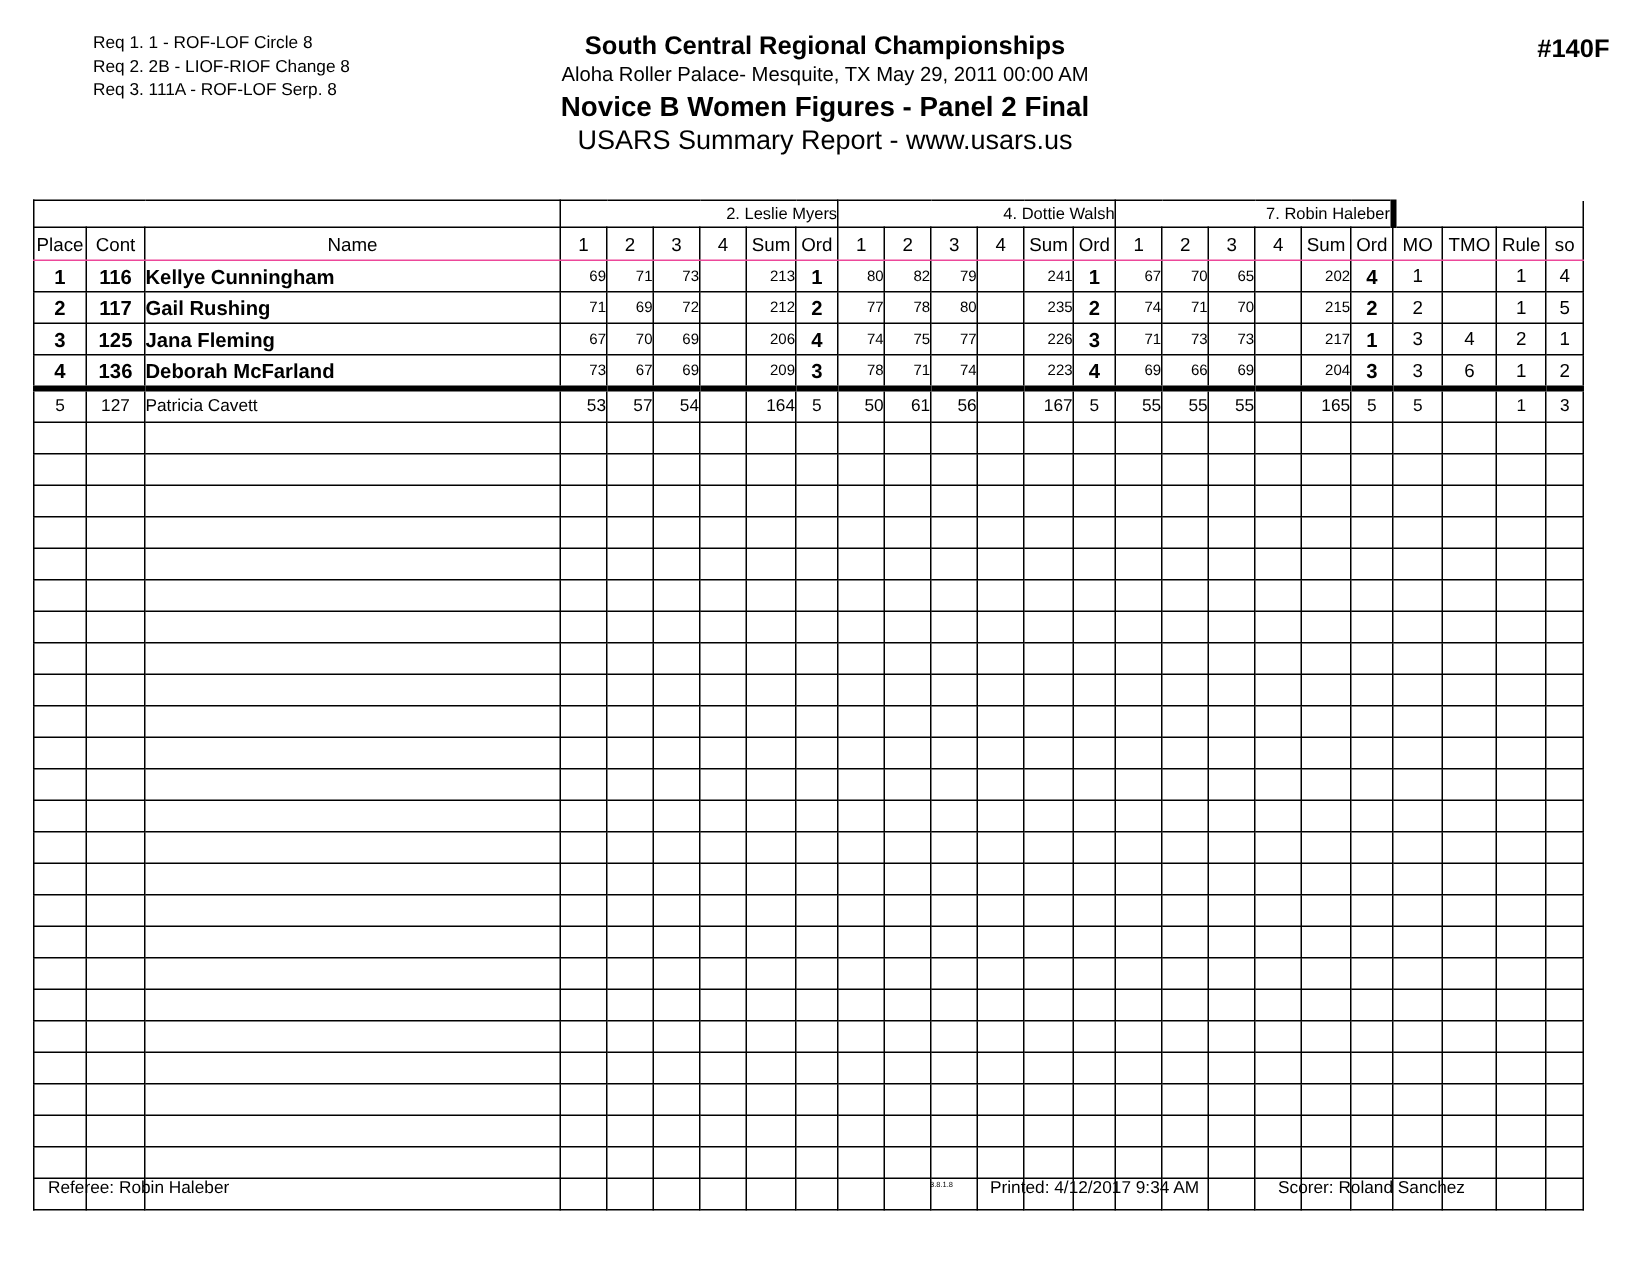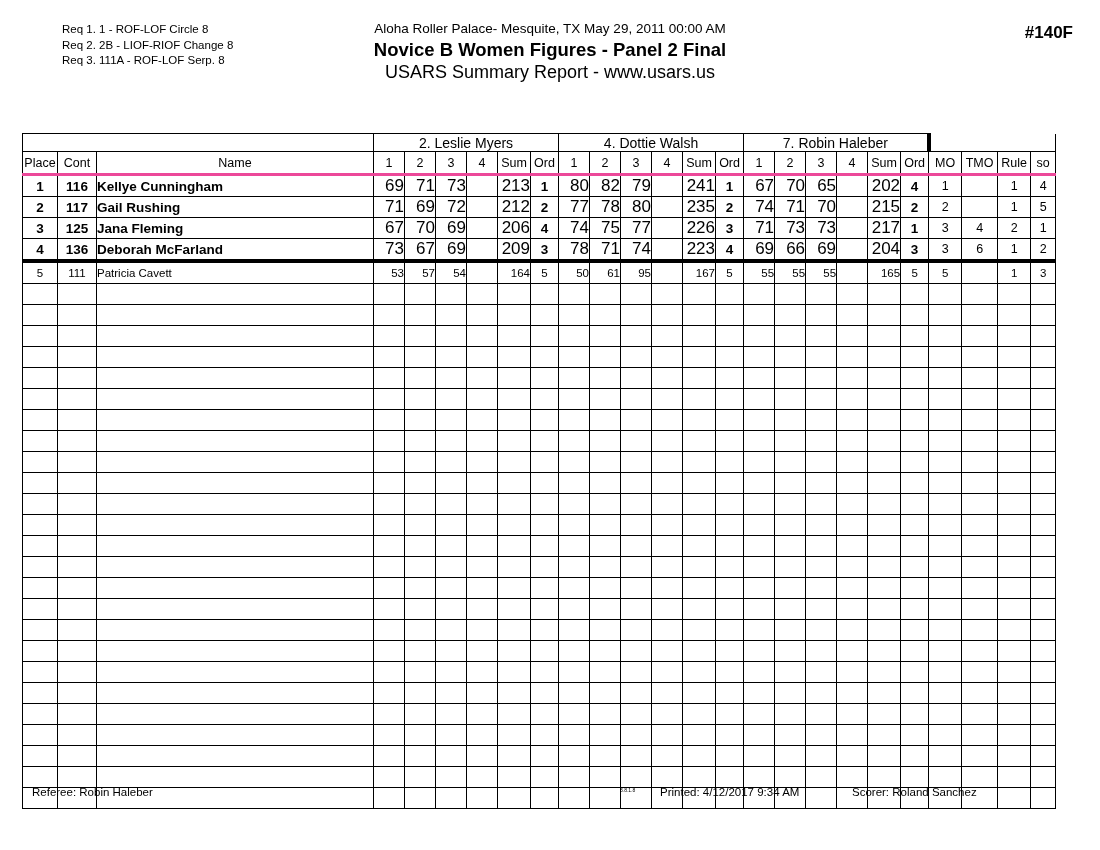--- a/index.html
+++ b/index.html
@@ -90,34 +90,34 @@
     overflow: hidden;
     white-space: nowrap;
   }
 
   
   tr.judge-band td {
     height: 17px;
     border-bottom: 1px solid #000;
   }
   td.judge-title {
-    text-align: center;
+    text-align: right;
     padding-left: 7px;
-    font-size: 14px;
+    font-size: 11px;
   }
   td.nb {
     border: none;
   }
 
   
   tr.col-head td {
     height: 21px;
     font-size: 12.5px;
     text-align: center;
-    border-bottom: 3px solid #ec4899;
+    border-bottom: 1px solid #ec4899;
   }
   td.h-left {
     text-align: left;
     padding-left: 5px;
   }
 
   
   td.place   { text-align: center; }
   td.cont    { text-align: center; }
   td.name    { text-align: left; padding-left: 6px; }
@@ -131,21 +131,21 @@
   td.sep-right { border-right: 4px solid #000; }
 
   tr.rank-row td {
     font-weight: bold;
     font-size: 13.5px;
     height: 20px;
   }
   tr.rank-row td.score,
   tr.rank-row td.sum {
     font-weight: normal;
-    font-size: 17px;
+    font-size: 10px;
   }
   tr.rank-row td.aux {
     font-weight: normal;
     font-size: 12.5px;
   }
   tr.rank-row td.ord {
     font-weight: bold;
     font-size: 13.5px;
   }
   tr.rank-row td.place,
@@ -209,20 +209,21 @@
 </head>
 <body>
 
 <div id="requirements">
   <span class="req-line">Req  1.  1 - ROF-LOF Circle 8</span>
   <span class="req-line">Req  2.  2B - LIOF-RIOF Change 8</span>
   <span class="req-line">Req  3.  111A - ROF-LOF Serp. 8</span>
 </div>
 
 <div id="title-block">
+  <div class="title-main">South Central Regional Championships</div>
   <div class="title-venue">Aloha Roller Palace- Mesquite, TX  May 29, 2011  00:00 AM</div>
   <div class="title-event">Novice B Women Figures - Panel 2 Final</div>
   <div class="title-report">USARS Summary Report - www.usars.us</div>
 </div>
 
 <div id="event-number">#140F</div>
 
 <div id="sheet">
   <table class="grid">
     <colgroup>
@@ -394,31 +395,31 @@
           <td class="score"></td>
           <td class="sum">204</td>
           <td class="ord sep-left sep-right">3</td>
           <td class="aux">3</td>
           <td class="aux">6</td>
           <td class="aux">1</td>
           <td class="aux">2</td>
         </tr>
         <tr class="plain-row">
           <td class="place">5</td>
-          <td class="cont">111</td>
+          <td class="cont">127</td>
           <td class="name">Patricia Cavett</td>
           <td class="score">53</td>
           <td class="score">57</td>
           <td class="score">54</td>
           <td class="score"></td>
           <td class="sum">164</td>
           <td class="ord sep-left sep-right">5</td>
           <td class="score">50</td>
           <td class="score">61</td>
-          <td class="score">95</td>
+          <td class="score">56</td>
           <td class="score"></td>
           <td class="sum">167</td>
           <td class="ord sep-left sep-right">5</td>
           <td class="score">55</td>
           <td class="score">55</td>
           <td class="score">55</td>
           <td class="score"></td>
           <td class="sum">165</td>
           <td class="ord sep-left sep-right">5</td>
           <td class="aux">5</td>

